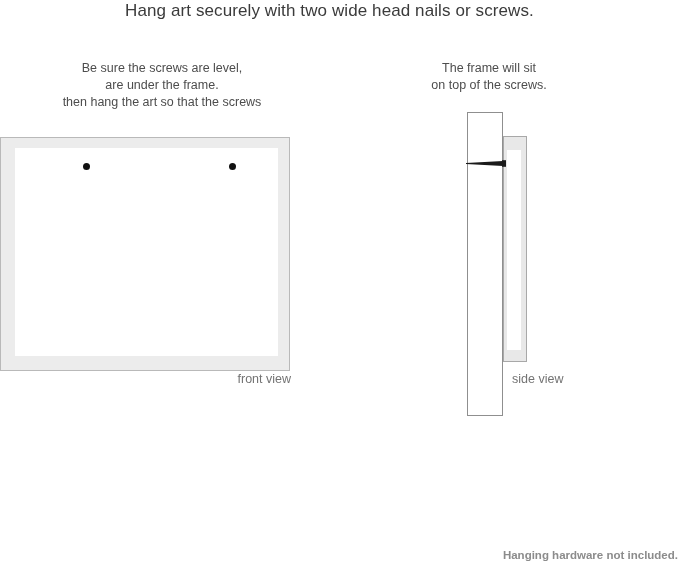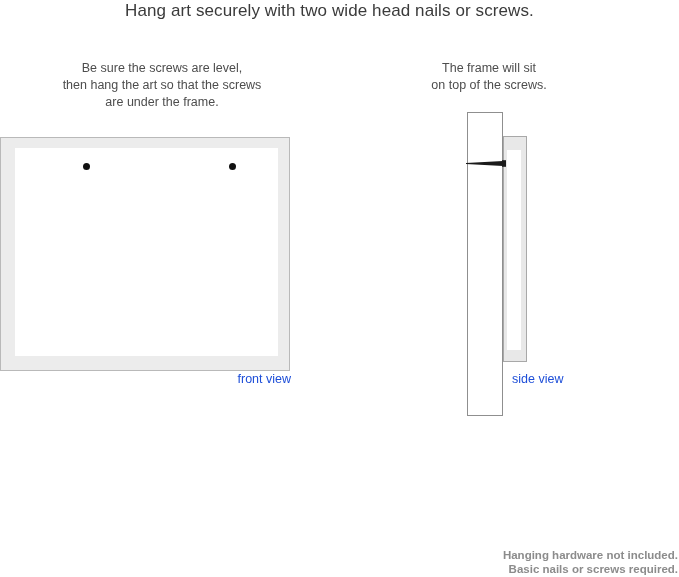--- a/index.html
+++ b/index.html
@@ -88,21 +88,21 @@
     border-radius: 50%;
     background: #111111;
   }
   .screw-dot.left  { left: 68px;  top: 15px; }
   .screw-dot.right { left: 214px; top: 15px; }
 
   .view-label {
     position: absolute;
     font-size: 12.5px;
     font-weight: 300;
-    color: #1d4ed8;
+    color: #737373;
     white-space: nowrap;
   }
   .label-front {
     left: 0px;
     top: 372px;
     width: 291px;
     text-align: right;
   }
   .label-side {
     left: 512px;
@@ -171,22 +171,22 @@
 </style>
 </head>
 <body>
 
 <div id="page">
 
   <div class="title">Hang art securely with two wide head nails or screws.</div>
 
   <div class="caption caption-left">
     <div>Be sure the screws are level,</div>
+    <div>are under the frame.</div>
     <div>then hang the art so that the screws</div>
-    <div>are under the frame.</div>
   </div>
 
   <div class="caption caption-right">
     <div>The frame will sit</div>
     <div>on top of the screws.</div>
   </div>
 
   <div class="front-view">
     <div class="front-frame-outer"></div>
     <div class="front-frame-inner">
@@ -204,16 +204,15 @@
       <svg width="43" height="9" viewBox="0 0 43 9" xmlns="http://www.w3.org/2000/svg">
         <polygon points="0,4.1 37,2.0 37,7.0 0,4.9" fill="#1a1a1a"></polygon>
         <rect x="36" y="1.2" width="4" height="6.6" fill="#1a1a1a"></rect>
       </svg>
     </div>
   </div>
   <div class="view-label label-side">side view</div>
 
   <div class="footer">
     <div>Hanging hardware not included.</div>
-    <div>Basic nails or screws required.</div>
   </div>
 
 </div>
 
 </body></html>

